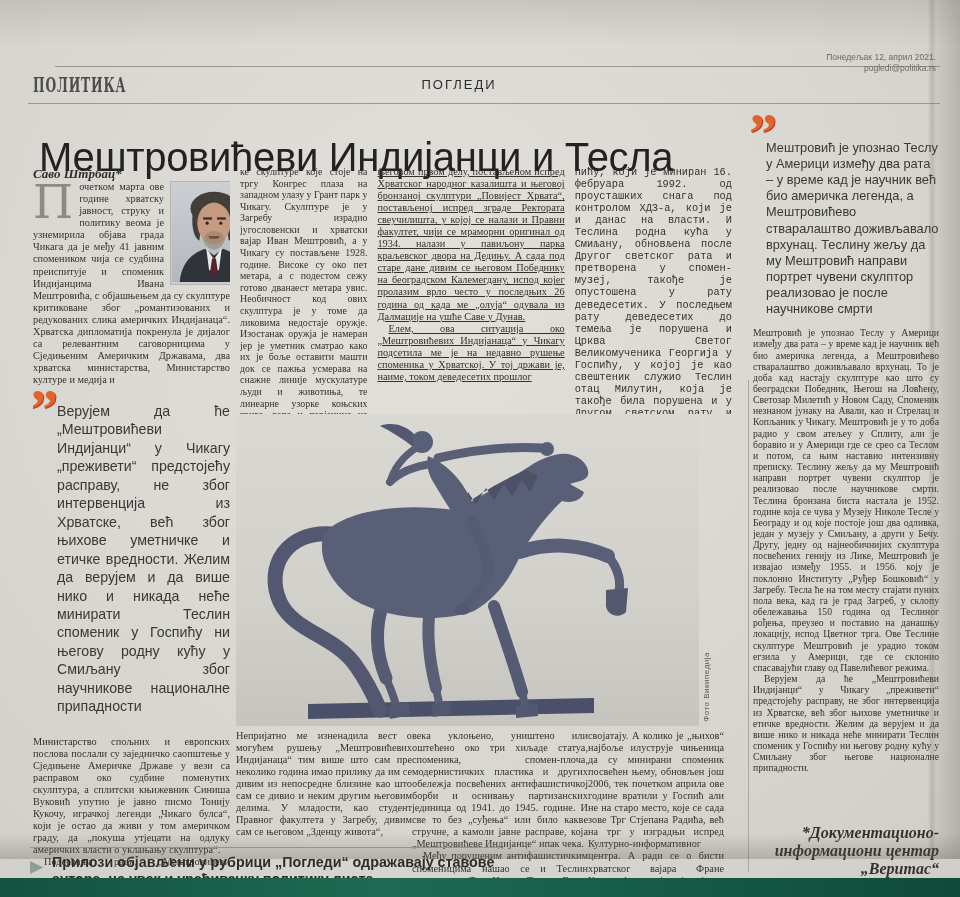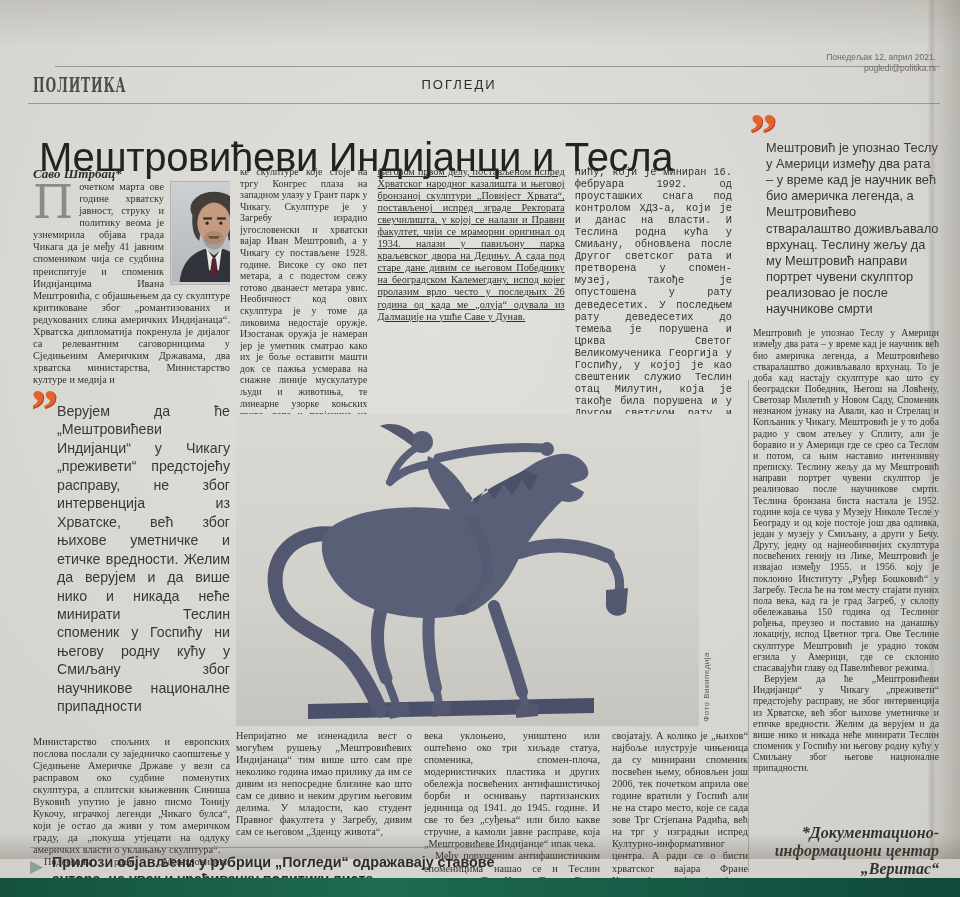--- a/index.html
+++ b/index.html
@@ -56,21 +56,21 @@
   .c2{width:128px;font-size:9.9px;}
   .c3{width:188px;text-decoration:underline;}
   .c4{width:158px;font-family:Liberation Mono, monospace;}
 
   .photo{position:absolute;left:236px;top:414px;width:463px;height:312px;}
   .photo svg{display:block;width:463px;height:312px;}
   .credit{position:absolute;right:-12px;bottom:4px;writing-mode:vertical-rl;
     transform:rotate(180deg);font-family:"Liberation Sans",sans-serif;
     font-size:8px;color:#5c5954;letter-spacing:.5px;}
 
-  .botcols{position:absolute;left:236px;top:730px;width:512px;display:flex;gap:12px;}
+  .botcols{position:absolute;left:236px;top:730px;width:512px;display:flex;gap:0;}
   .ca{width:176px;height:128px;overflow:hidden;}
   .cb{width:176px;height:158px;overflow:hidden;}
   .cc{width:136px;height:164px;overflow:hidden;}
 
   .rail{position:absolute;left:753px;top:106px;width:186px;height:772px;
     display:flex;flex-direction:column;}
   .rail .qmark{position:static;display:block;height:34px;margin-left:-4px;}
   .railquote{padding-left:13px;font-family:"Liberation Sans",sans-serif;
     font-size:12.8px;line-height:1.26;color:#3a3833;margin-bottom:10px;}
   .railtext{flex:1 1 auto;overflow:hidden;font-size:9.7px;line-height:1.15;}
@@ -137,20 +137,21 @@
       <p>Подсећања ради, „Мештровићеви Индијанци“ у Чикагу (Стрелац и Копљаник) су две бронзане коњич-</p>
     </div>
   </div>
 
   <div class="topcols">
     <div class="tc c2 bodytext">
       <p>ке скулптуре које стоје на тргу Конгрес плаза на западном улазу у Грант парк у Чикагу. Скулптуре је у Загребу израдио југословенски и хрватски вајар Иван Мештровић, а у Чикагу су постављене 1928. године. Високе су око пет метара, а с подестом сежу готово дванаест метара увис. Необичност код ових скулптура је у томе да ликовима недостаје оружје. Изостанак оружја је намеран јер је уметник сматрао како их је боље оставити машти док се пажња усмерава на снажне линије мускулатуре људи и животиња, те линеарне узорке коњских грива, репа и перјаница на главама фигура.</p>
     </div>
     <div class="tc c3 bodytext">
       <p>његовом првом делу, постављеном испред Хрватског народног казалишта и његовој бронзаној скулптури „Повијест Хрвата“, постављеној испред зграде Ректората свеучилишта, у којој се налази и Правни факултет, чији се мраморни оригинал од 1934. налази у павиљону парка краљевског двора на Дедињу. А сада под старе дане дивим се његовом Победнику на београдском Калемегдану, испод којег пролазим врло често у последњих 26 година од када ме „олуја“ одувала из Далмације на ушће Саве у Дунав.</p>
+      <p>Елем, ова ситуација око „Мештровићевих Индијанаца“ у Чикагу подсетила ме је на недавно рушење споменика у Хрватској. У тој држави је, наиме, током деведесетих прошлог</p>
     </div>
     <div class="tc c4 bodytext">
       <p>пићу, који је миниран 16. фебруара 1992. од проусташких снага под контролом ХДЗ-а, који је и данас на власти. И Теслина родна кућа у Смиљану, обновљена после Другог светског рата и претворена у спомен-музеј, такође је опустошена у рату деведесетих. У последњем рату деведесетих до темеља је порушена и Црква Светог Великомученика Георгија у Госпићу, у којој је као свештеник служио Теслин отац Милутин, која је такође била порушена и у Другом светском рату и обновљена управо уз помоћ православних Срба из Чикага 1964, а на њеном месту саграђен паркинг, који је и данас ту.</p>
       <p>И све се то дешава спомен-обележјима светски познатог научника Николе Тесле, којег уз то Хрвати и</p>
     </div>
   </div>
 
   <div class="photo">
     <svg viewBox="0 0 463 312">
       <defs>

